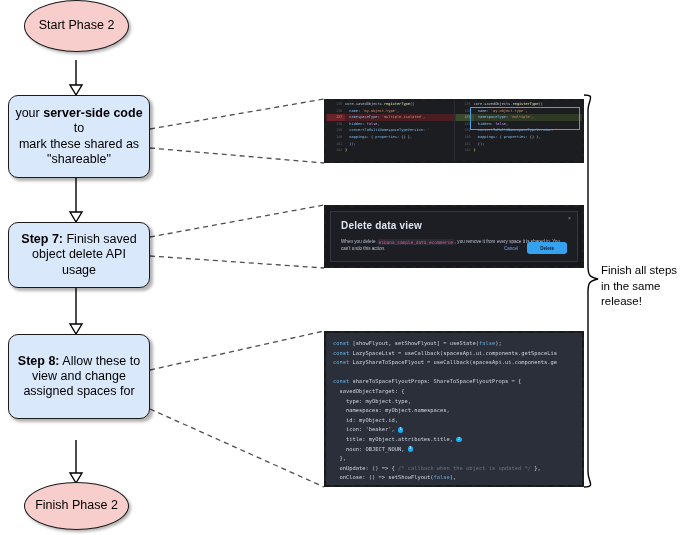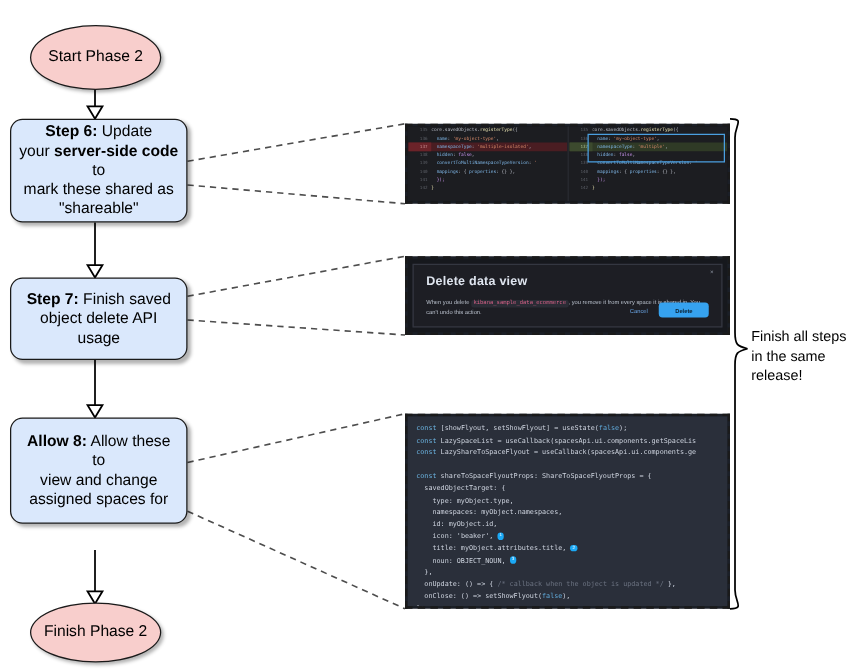--- a/index.html
+++ b/index.html
@@ -255,43 +255,42 @@
 
     <path d="M 584 95
              C 596 95, 588 100, 588 110
              L 588 266
              C 588 276, 590 277, 598 279
              C 590 281, 588 282, 588 292
              L 588 472
              C 588 482, 596 487, 584 487" fill="none" stroke="#000000" stroke-width="1.4"></path>
   </svg>
 
-  <div class="node terminator" style="left:24px; top:20px; width:105px; height:52px;text-align:center;">
+  <div class="node terminator" style="left:24px; top:0; width:105px; height:52px;text-align:center;">
     <span>Start Phase 2</span>
   </div>
 
   <div class="node process" style="left:8px; top:95px; width:142px; height:83px;">
     <div>
-      <span class="txt"><b>Step 6:</b><span> Update</span></span>
       <span class="txt">your <b>server-side code</b> to</span>
       <span class="txt">mark these shared as</span>
       <span class="txt">"shareable"</span>
     </div>
   </div>
 
   <div class="node process" style="left:8px; top:222px; width:142px; height:66px;">
     <div>
       <span class="txt"><b>Step 7:</b><span> Finish saved</span></span>
       <span class="txt">object delete API usage</span>
     </div>
   </div>
 
   <div class="node process" style="left:8px; top:334px; width:142px; height:85px;">
     <div>
-      <span class="txt"><b>Allow 8:</b><span> Allow these to</span></span>
+      <span class="txt"><b>Step 8:</b><span> Allow these to</span></span>
       <span class="txt">view and change</span>
       <span class="txt">assigned spaces for</span>
     </div>
   </div>
 
   <div class="node terminator" style="left:24px; top:482px; width:105px; height:48px;">
     <span>Finish Phase 2</span>
   </div>
 
   <div class="shot" style="left:324px; top:99px; width:260px; height:64px;">

